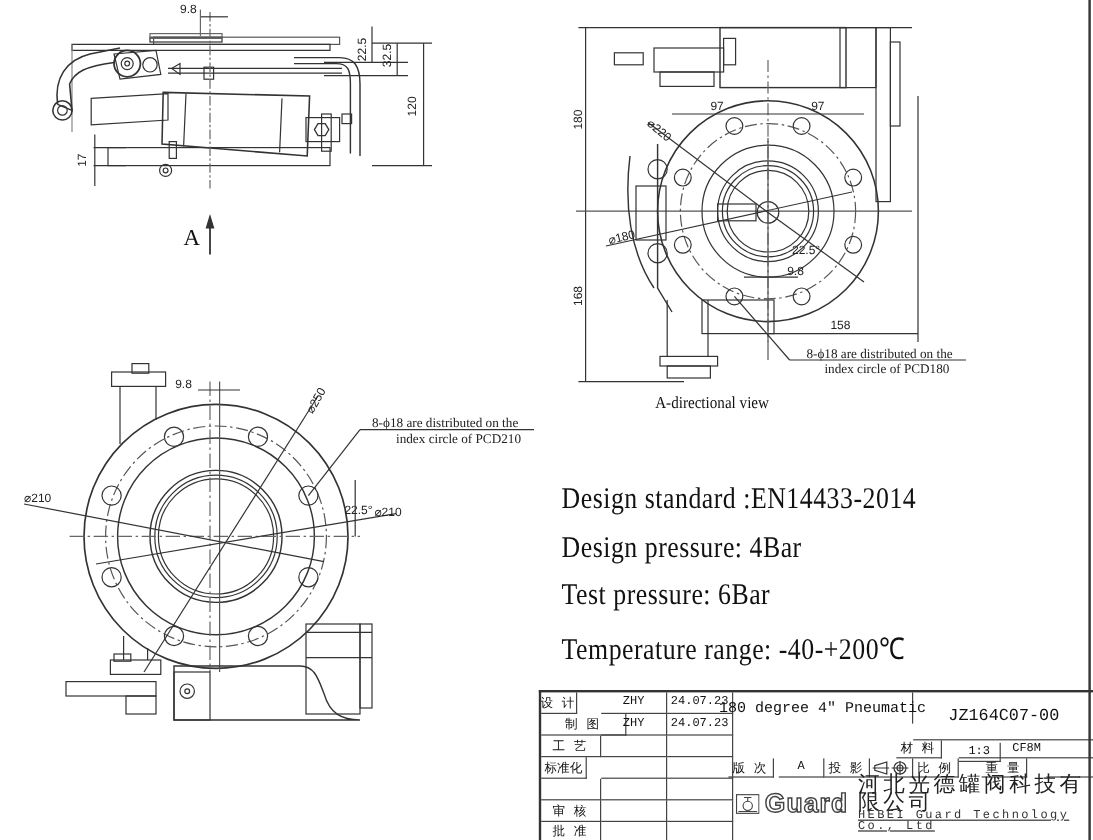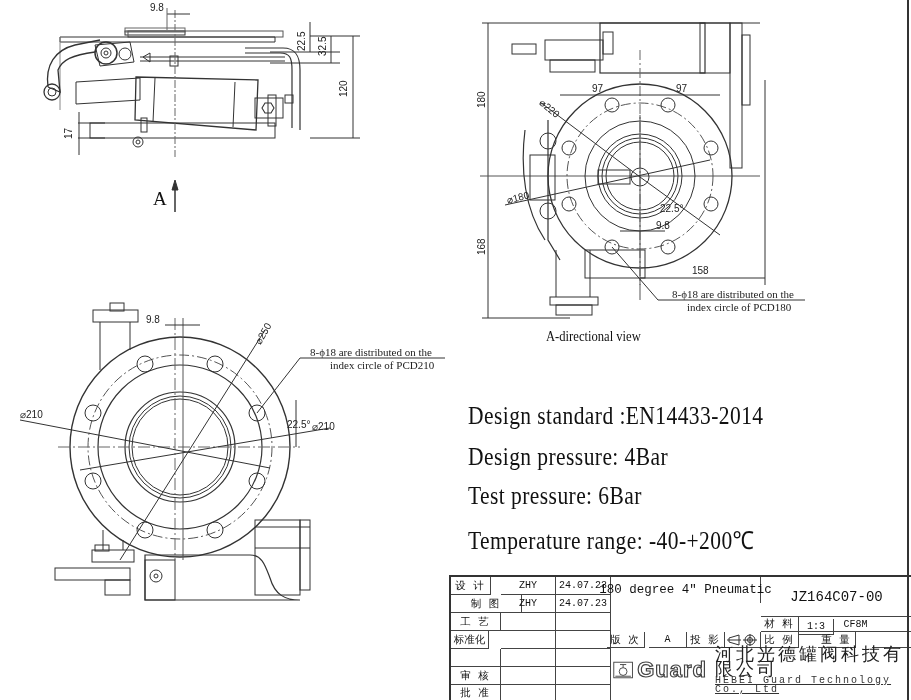--- a/index.html
+++ b/index.html
@@ -215,21 +215,21 @@
 <div class="section-mark">A</div>
 <div class="view-caption">A-directional view</div>
 
 <div class="spec" style="top:402px">Design standard :EN14433-2014</div>
 <div class="spec" style="top:443px">Design pressure: 4Bar</div>
 <div class="spec" style="top:482px">Test pressure: 6Bar</div>
 <div class="spec" style="top:522px">Temperature range: -40-+200℃</div>
 
 <div class="title-block">
 
-  <div class="tb cn" style="left:0;top:0;width:40px;height:18px">设 计</div>
+  <div class="tb cn" style="left:0;top:0;width:30px;height:18px">设 计</div>
   <div class="tb mono" style="left:50px;top:0;width:55px;height:18px">ZHY</div>
   <div class="tb mono" style="left:105px;top:0;width:55px;height:18px">24.07.23</div>
 
   <div class="tb cn" style="left:0;top:18px;width:71px;height:18px">制 图</div>
   <div class="tb mono" style="left:50px;top:18px;width:55px;height:18px">ZHY</div>
   <div class="tb mono" style="left:105px;top:18px;width:55px;height:18px">24.07.23</div>
 
   <div class="tb cn" style="left:0;top:36px;width:50px;height:18px">工 艺</div>
   <div class="tb" style="left:50px;top:36px;width:55px;height:18px"></div>
   <div class="tb" style="left:105px;top:36px;width:55px;height:18px"></div>
@@ -246,21 +246,21 @@
   <div class="tb" style="left:50px;top:90px;width:55px;height:18px"></div>
   <div class="tb" style="left:105px;top:90px;width:55px;height:18px"></div>
 
   <div class="tb cn" style="left:0;top:108px;width:50px;height:17px">批 准</div>
   <div class="tb" style="left:50px;top:108px;width:55px;height:17px"></div>
   <div class="tb" style="left:105px;top:108px;width:55px;height:17px"></div>
 
   <div class="tb" style="left:160px;top:0;width:150px;height:26px;font-family:'Liberation Mono',monospace;font-size:12.5px;border-bottom:none">180 degree 4" Pneumatic</div>
 
   <div class="tb big" style="left:310px;top:0;width:152px;height:40px">JZ164C07-00</div>
-  <div class="tb cn" style="left:310px;top:40px;width:38px;height:15px">材 料</div>
+  <div class="tb cn" style="left:296px;top:40px;width:38px;height:15px">材 料</div>
   <div class="tb mono" style="left:348px;top:40px;width:114px;height:15px">CF8M</div>
 
   <div class="tb cn" style="left:156px;top:55px;width:38px;height:16px">版 次</div>
   <div class="tb mono" style="left:198px;top:55px;width:38px;height:16px">A</div>
   <div class="tb cn" style="left:236px;top:55px;width:38px;height:16px">投 影</div>
   <div class="tb" style="left:274px;top:55px;width:36px;height:16px">
     <svg width="32" height="12" viewBox="0 0 32 12" fill="none" stroke="#333" stroke-width="1">
       <path d="M2 4 L12 1 L12 11 L2 8 Z"></path>
         <line x1="0" y1="6" x2="14" y2="6"></line>
       <circle cx="23" cy="6" r="5"></circle>

